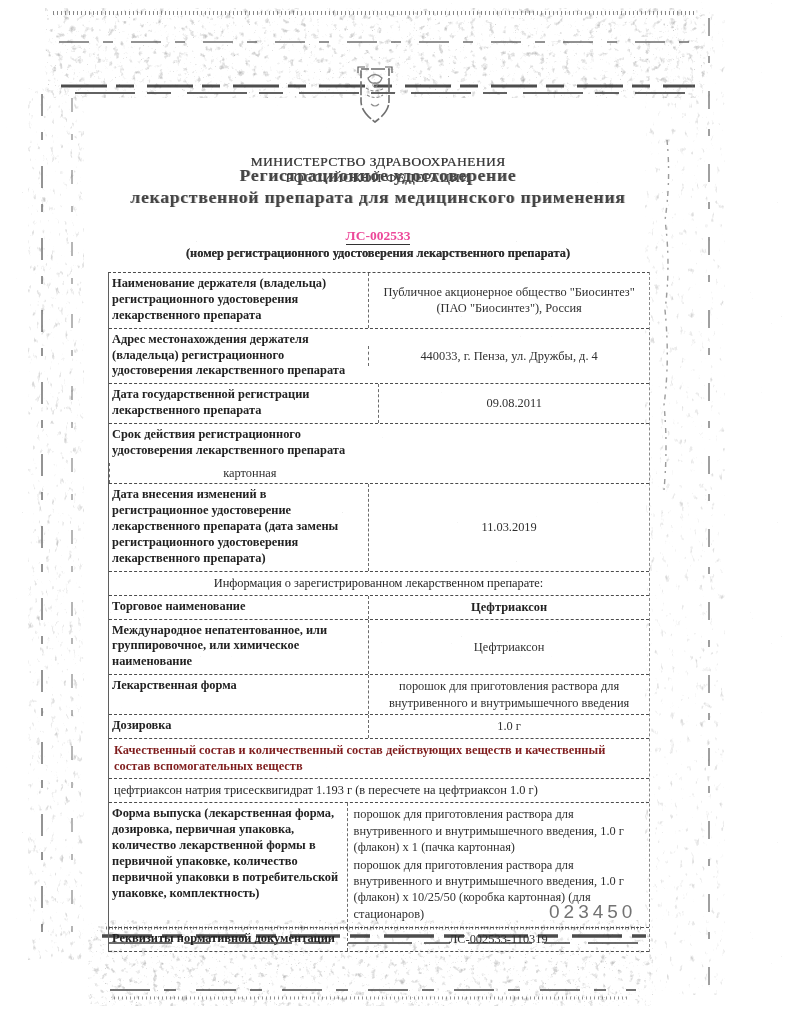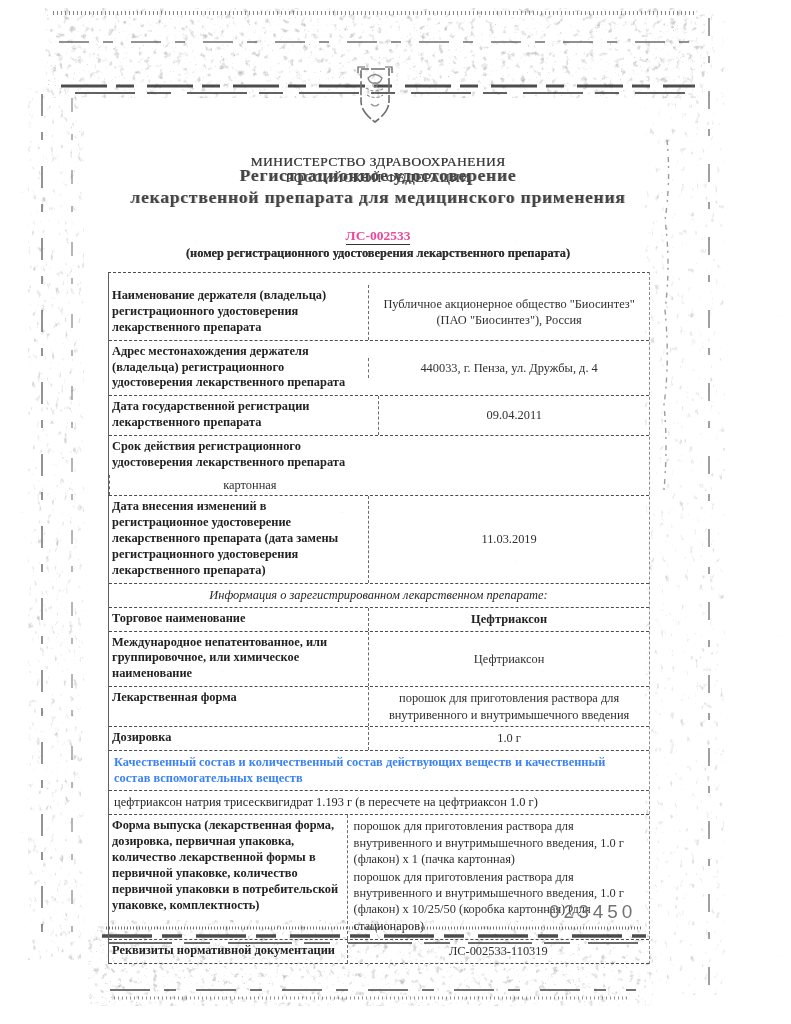--- a/index.html
+++ b/index.html
@@ -40,22 +40,22 @@
   .t-label{
     width:48%;padding:3px 6px 4px 3px;font-weight:bold;line-height:1.28;
     box-sizing:border-box;color:#222;
   }
   .t-value{
     width:52%;border-left:1px dashed #6b6b6b;box-sizing:border-box;
     display:flex;align-items:center;justify-content:center;text-align:center;
     padding:2px 10px;line-height:1.32;color:#303030;
   }
   .t-full{padding:3px 6px 4px 5px;line-height:1.3;box-sizing:border-box;width:100%;}
-  .t-center{text-align:center;font-style:italic;}
-  .t-bold{font-weight:bold;color:#3b82f6;}
+  .t-center{text-align:center;}
+  .t-bold{font-weight:bold;color:#7f1d1d;}
   .value-bold{font-weight:bold;color:#222;}
   .release .t-label{width:44%;}
   .release .t-value{
     width:56%;display:block;text-align:left;padding:3px 6px 4px 6px;
   }
   .release .t-value p{margin:0 0 1px 0;}
   .stamp{
     position:absolute;top:901px;left:549px;z-index:2;
     font-family:Liberation Sans, sans-serif;font-size:19px;
     letter-spacing:4px;color:#737373;
@@ -156,33 +156,33 @@
   <div>лекарственной препарата для медицинского применения</div>
 </div>
 
 <div class="reg-number">
   <span>ЛС-002533</span>
 </div>
 <div class="reg-caption">(номер регистрационного удостоверения лекарственного препарата)</div>
 
 <div class="doc-table">
 
-  <div class="t-row" style="min-height:50px;margin-top:12px;">
+  <div class="t-row" style="min-height:50px;">
     <div class="t-label">Наименование держателя (владельца) регистрационного удостоверения лекарственного препарата</div>
     <div class="t-value">Публичное акционерное общество "Биосинтез" (ПАО "Биосинтез"), Россия</div>
   </div>
 
   <div class="t-row" style="min-height:50px;align-items:center;">
     <div class="t-label">Адрес местонахождения держателя (владельца) регистрационного удостоверения лекарственного препарата</div>
     <div class="t-value">440033, г. Пенза, ул. Дружбы, д. 4</div>
   </div>
 
   <div class="t-row" style="min-height:33px;gap:20px;">
     <div class="t-label">Дата государственной регистрации лекарственного препарата</div>
-    <div class="t-value">09.04.2011</div>
+    <div class="t-value">09.08.2011</div>
   </div>
 
   <div class="t-row" style="min-height:33px;flex-direction:column;">
     <div class="t-label">Срок действия регистрационного удостоверения лекарственного препарата</div>
     <div class="t-value">картонная</div>
   </div>
 
   <div class="t-row" style="min-height:66px;">
     <div class="t-label">Дата внесения изменений в регистрационное удостоверение лекарственного препарата (дата замены регистрационного удостоверения лекарственного препарата)</div>
     <div class="t-value">11.03.2019</div>

